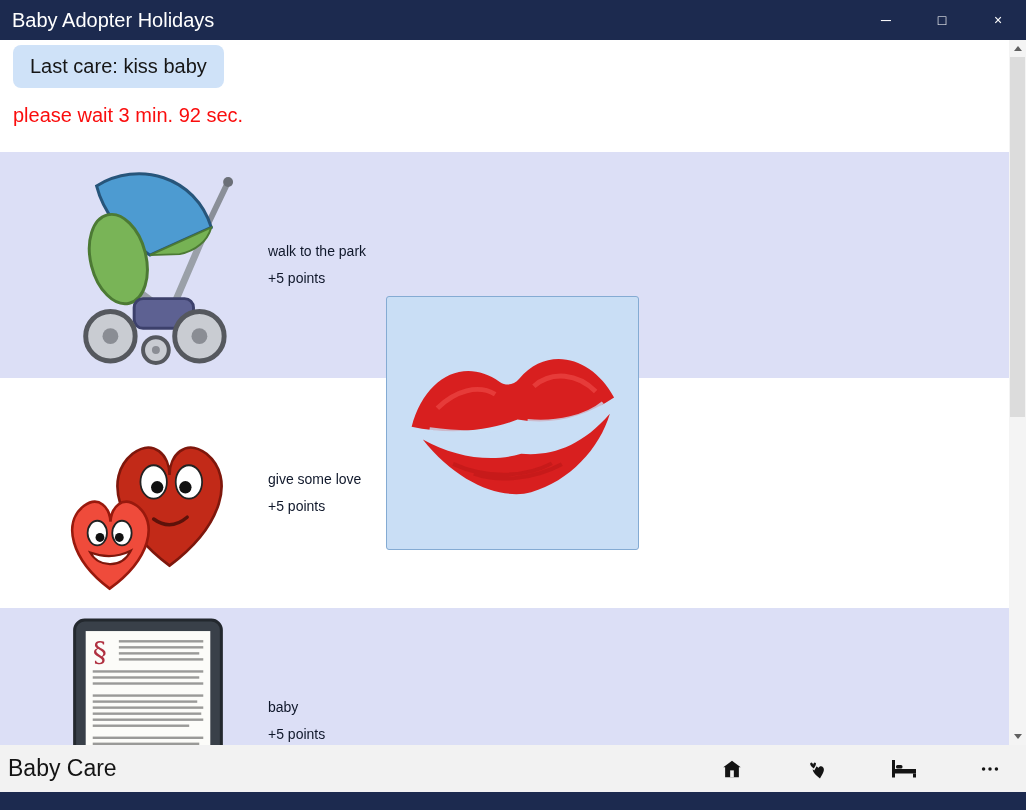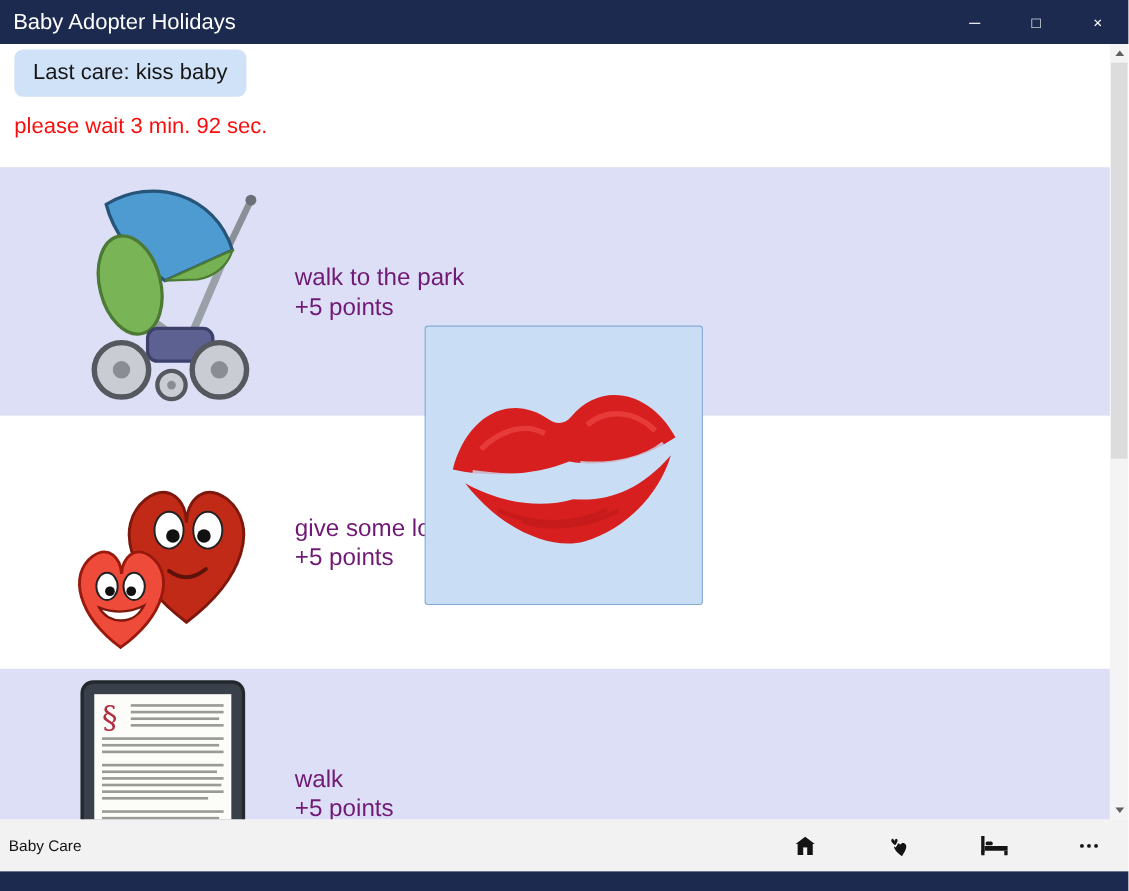--- a/index.html
+++ b/index.html
@@ -18,36 +18,36 @@
   .content { position:absolute; top:40px; left:0; right:0; height:705px; background:#ffffff; overflow:hidden;padding-left:16px; }
 
   .badge { position:absolute; top:5px; left:13px; background:#cfe2f8; border-radius:8px; padding:10px 17px; font-size:20px; color:#161616; }
   .wait { position:absolute; top:64px; left:13px; font-size:20px; color:#fa0d0d; }
 
   .row { position:absolute; left:0; width:1009px; display:flex; align-items:center; }
   .row-1 { top:112px; height:226px; background:#dcdff6; }
   .row-2 { top:338px; height:230px; background:#ffffff; }
   .row-3 { top:568px; height:226px; background:#dcdff6; }
   .icon-wrap { width:185px; margin-left:55px; display:flex; align-items:center; justify-content:center; flex:0 0 auto; }
-  .labels { margin-left:28px; font-size:22px; color:#701a75; line-height:27px; }
+  .labels { margin-left:28px; font-size:14px; color:#0f172a; line-height:27px; }
 
   
   .popup { position:absolute; left:386px; top:256px; width:253px; height:254px; background:#c9def5; border:1px solid #84abd3; border-radius:3px; display:flex; align-items:center; justify-content:center; z-index:10; }
 
   
   .scrollbar { position:absolute; top:0; right:0; width:17px; height:705px; background:#f4f4f4; z-index:12; }
   .sb-btn { position:absolute; left:0; width:17px; height:17px; display:flex; align-items:center; justify-content:center; background:#f4f4f4; border:none; cursor:pointer; }
   .sb-up { top:0; } .sb-down { bottom:0; }
   .tri-up { width:0; height:0; border-left:4px solid transparent; border-right:4px solid transparent; border-bottom:5px solid #606060; }
   .tri-down { width:0; height:0; border-left:4px solid transparent; border-right:4px solid transparent; border-top:5px solid #606060; }
   .sb-thumb { position:absolute; top:17px; left:1px; width:15px; height:360px; background:#dcdcdc; cursor:pointer; }
 
   
   .bottombar { position:absolute; top:745px; left:0; right:0; height:47px; background:#f2f2f2; display:flex; align-items:center; z-index:15; }
-  .bb-label { padding-left:8px; font-size:14px; color:#141414; }
+  .bb-label { padding-left:8px; font-size:23px; color:#141414; }
   .bb-icons { margin-left:auto; display:flex; align-items:center; margin-right:10px; }
   .bb-btn { width:52px; height:47px; margin-left:34px; border:none; background:transparent; display:flex; align-items:center; justify-content:center; cursor:pointer; color:#141414; }
   .bb-btn:first-child { margin-left:0; }
   .bottom-strip { position:absolute; top:792px; left:0; right:0; height:18px; background:#1c2a4f; }
 </style>
 </head>
 <body>
 
 <div class="window">
 
@@ -141,21 +141,21 @@
             <rect x="20" y="106" width="96" height="2.4"></rect>
             <rect x="20" y="118" width="110" height="2.4"></rect>
             <rect x="20" y="124" width="106" height="2.4"></rect>
             <rect x="20" y="130" width="110" height="2.4"></rect>
             <rect x="20" y="136" width="84" height="2.4"></rect>
           </g>
           <path d="M20,166 Q40,150 66,162" stroke="#b9b9b6" stroke-width="2" fill="none"></path>
         </svg>
       </div>
       <div class="labels">
-        <div>walk</div>
+        <div>baby</div>
         <div>+5 points</div>
       </div>
     </div>
 
     <div class="popup">
       <svg width="226" height="226" viewBox="0 0 230 230">
         <g transform="rotate(-6 115 115)">
           <path d="M12,108 C30,60 72,42 106,72 C112,77 120,77 126,71 C158,40 202,56 220,100 C186,118 152,121 120,112 C88,121 48,120 12,108 Z" fill="#d81f1f"></path>
           <path d="M22,122 C52,170 96,192 126,187 C166,180 200,150 214,116 C182,146 150,153 120,147 C88,153 52,143 22,122 Z" fill="#d81f1f"></path>
           <path d="M40,92 C60,76 84,72 100,84 M140,80 C160,66 186,72 202,92" stroke="#f2524f" stroke-width="5" fill="none" opacity="0.55"></path>

